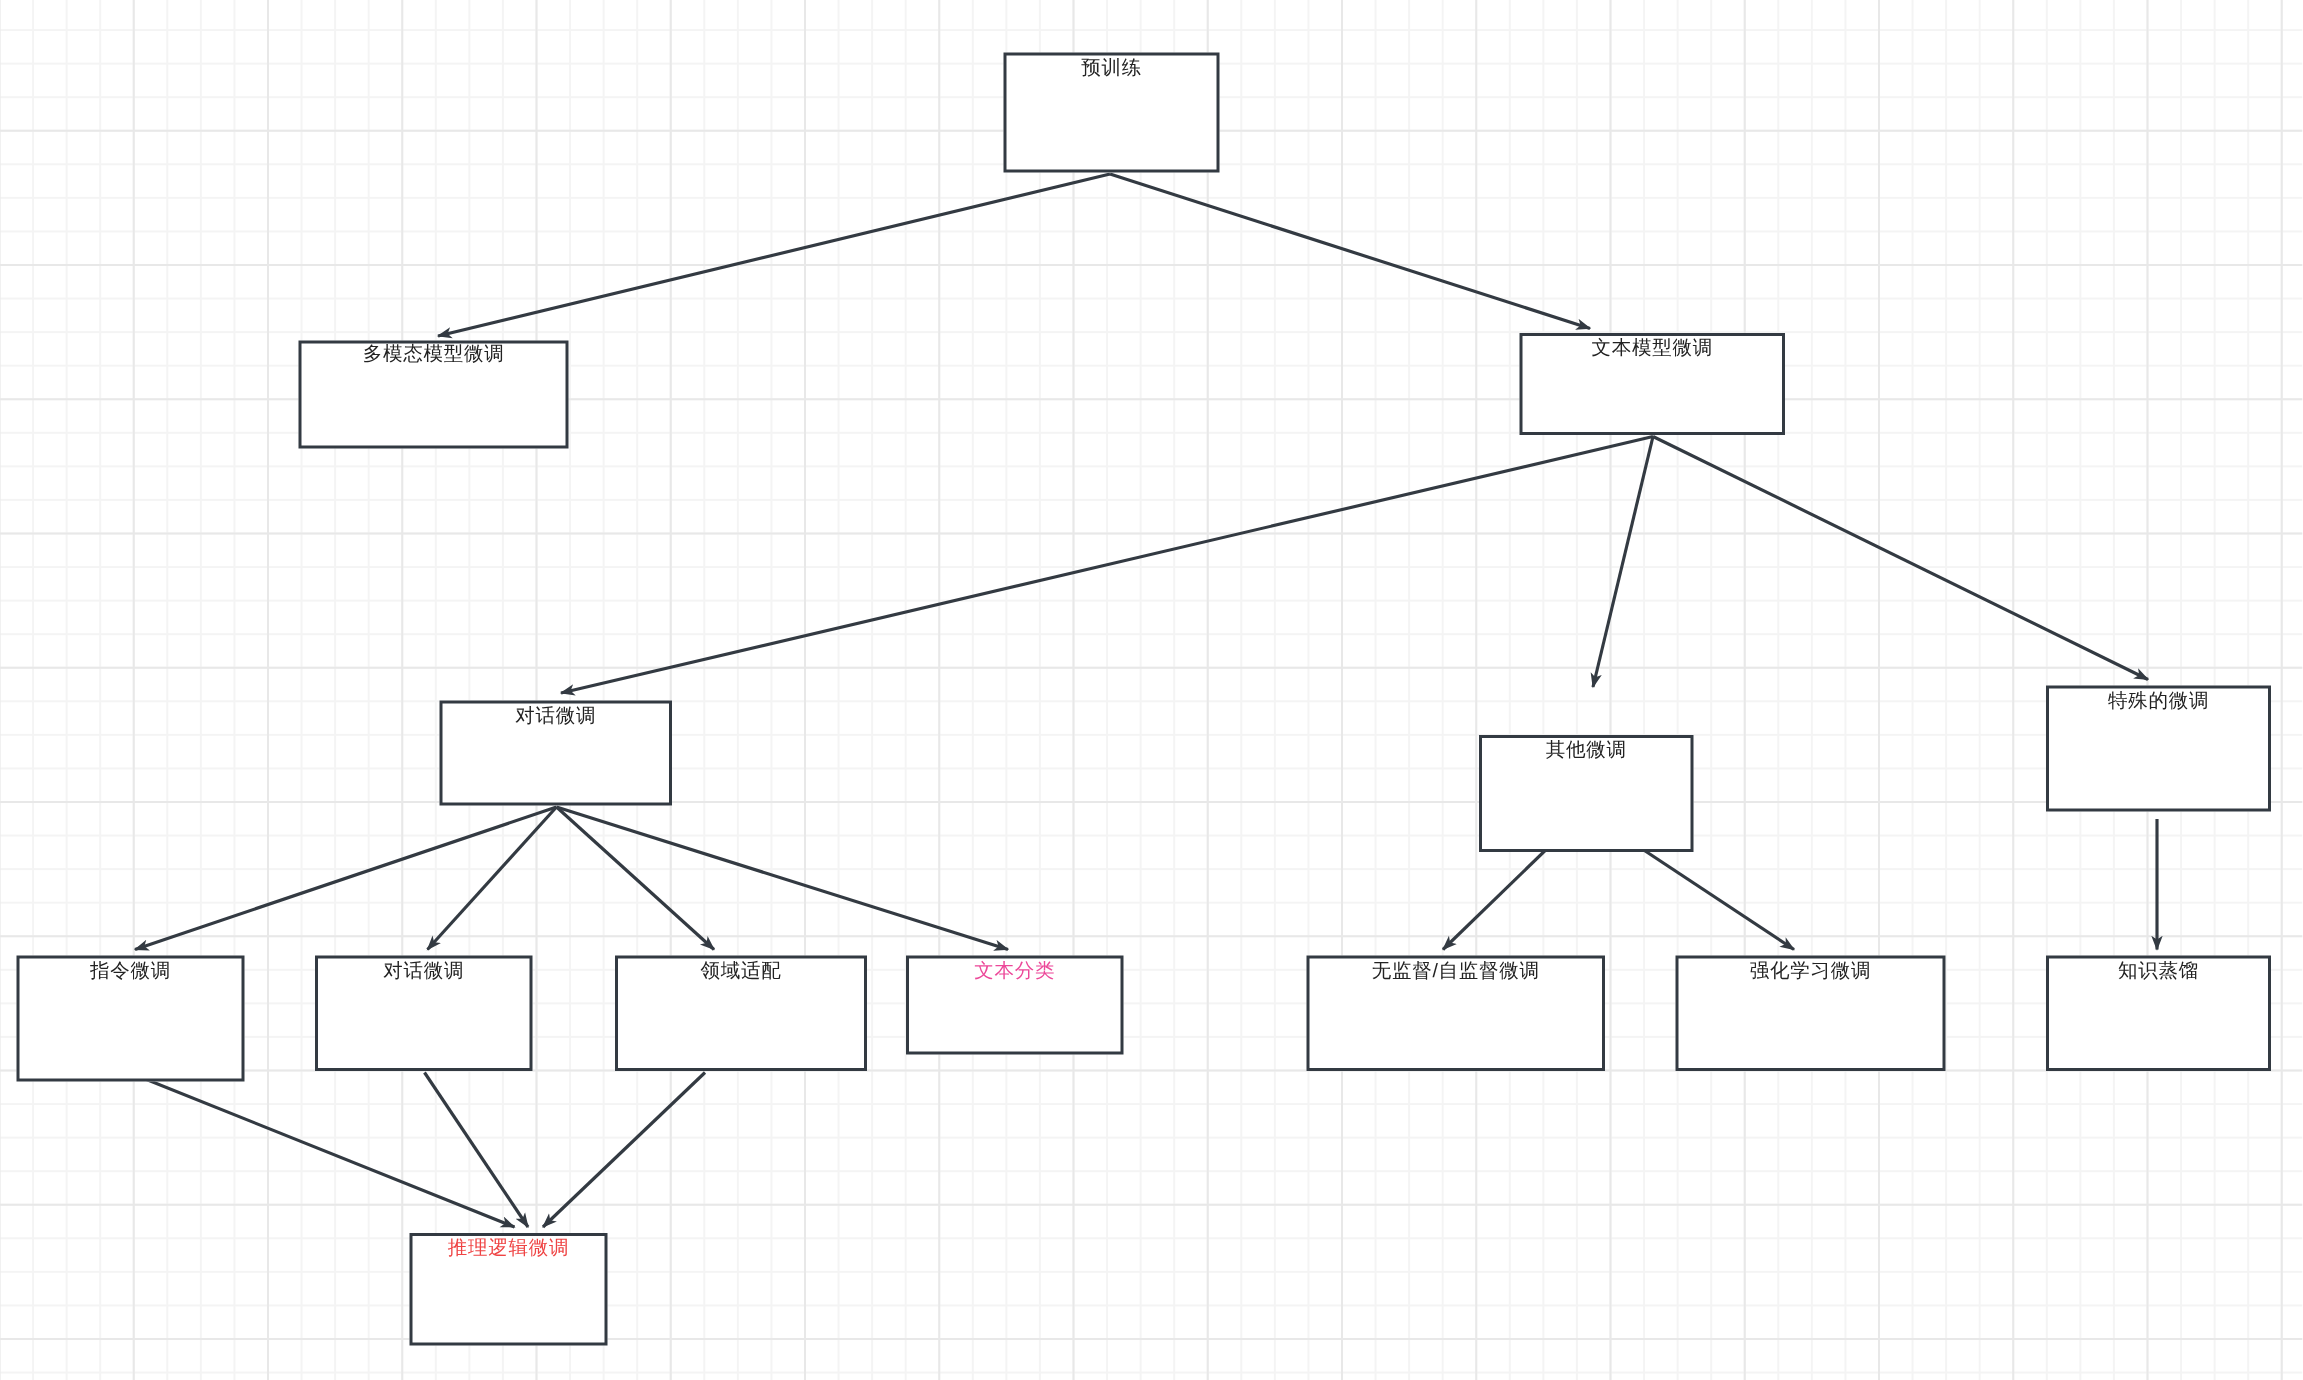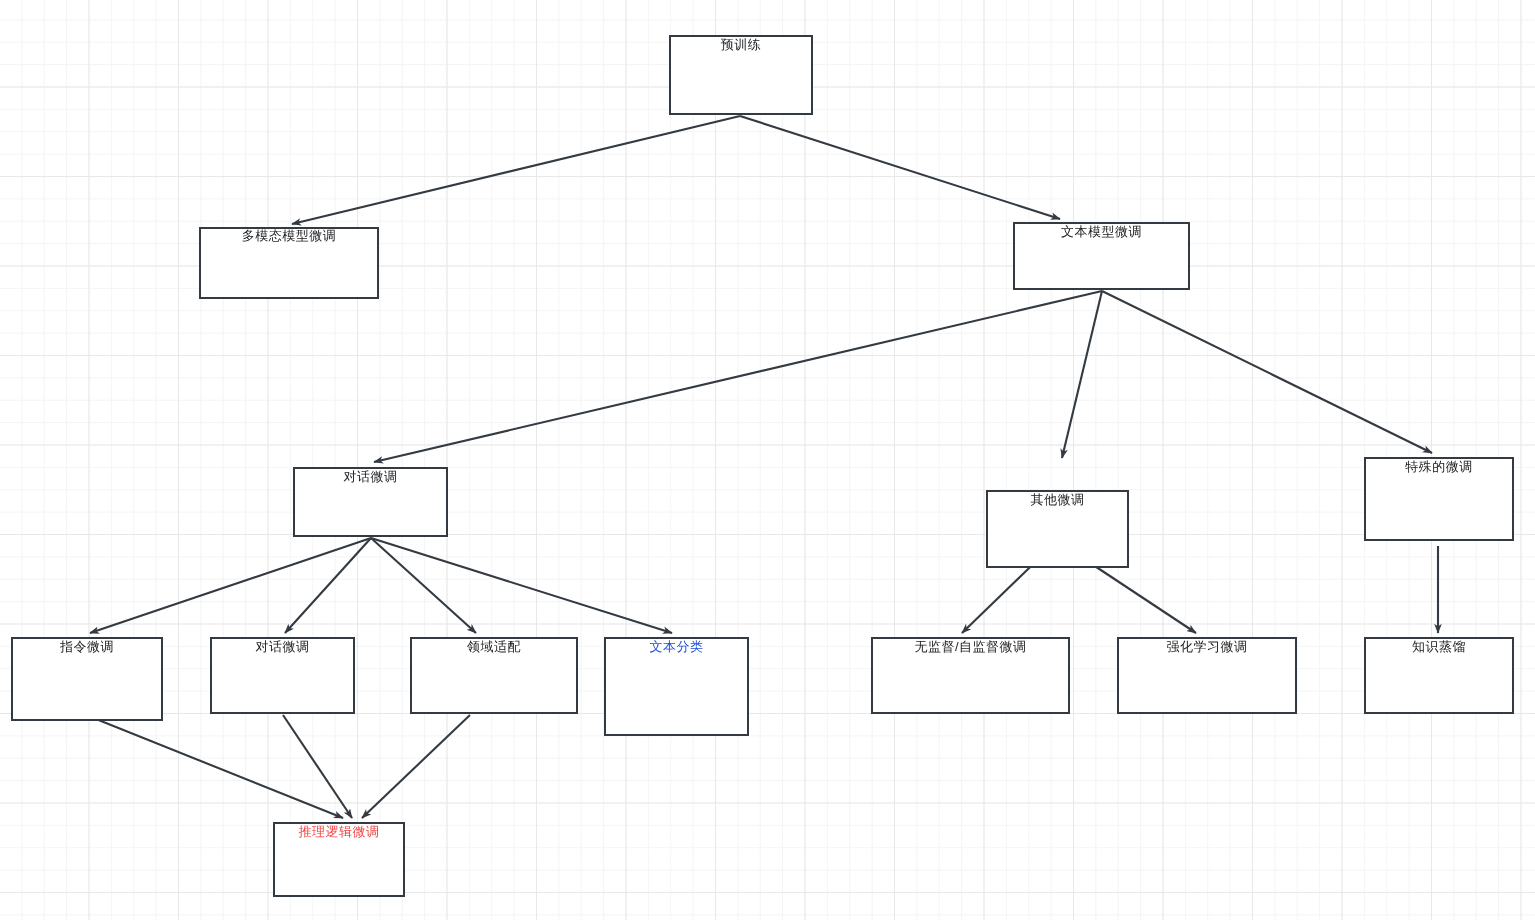--- a/index.html
+++ b/index.html
@@ -100,21 +100,21 @@
       </div>
       <div class="node" style="left: 11px; top: 637px; width: 152px; height: 84px; border-color: rgb(51, 58, 66); background: rgb(255, 255, 255); color: rgb(34, 34, 34);">
         <span>指令微调</span>
       </div>
       <div class="node" style="left: 210px; top: 637px; width: 145px; height: 77px; border-color: rgb(51, 58, 66); background: rgb(255, 255, 255); color: rgb(34, 34, 34);">
         <span>对话微调</span>
       </div>
       <div class="node" style="left: 410px; top: 637px; width: 168px; height: 77px; border-color: rgb(51, 58, 66); background: rgb(255, 255, 255); color: rgb(34, 34, 34);">
         <span>领域适配</span>
       </div>
-      <div class="node" style="left: 604px; top: 637px; width: 145px; height: 99px; border-color: rgb(51, 58, 66); background: rgb(255, 255, 255); color: #1d4ed8;">
+      <div class="node" style="left: 604px; top: 637px; width: 145px; height: 66px; border-color: rgb(51, 58, 66); background: rgb(255, 255, 255); color: #ec4899;">
         <span>文本分类</span>
       </div>
       <div class="node" style="left: 871px; top: 637px; width: 199px; height: 77px; border-color: rgb(51, 58, 66); background: rgb(255, 255, 255); color: rgb(34, 34, 34);">
         <span>无监督/自监督微调</span>
       </div>
       <div class="node" style="left: 1117px; top: 637px; width: 180px; height: 77px; border-color: rgb(51, 58, 66); background: rgb(255, 255, 255); color: rgb(34, 34, 34);">
         <span>强化学习微调</span>
       </div>
       <div class="node" style="left: 1364px; top: 637px; width: 150px; height: 77px; border-color: rgb(51, 58, 66); background: rgb(255, 255, 255); color: rgb(34, 34, 34);">
         <span>知识蒸馏</span>

